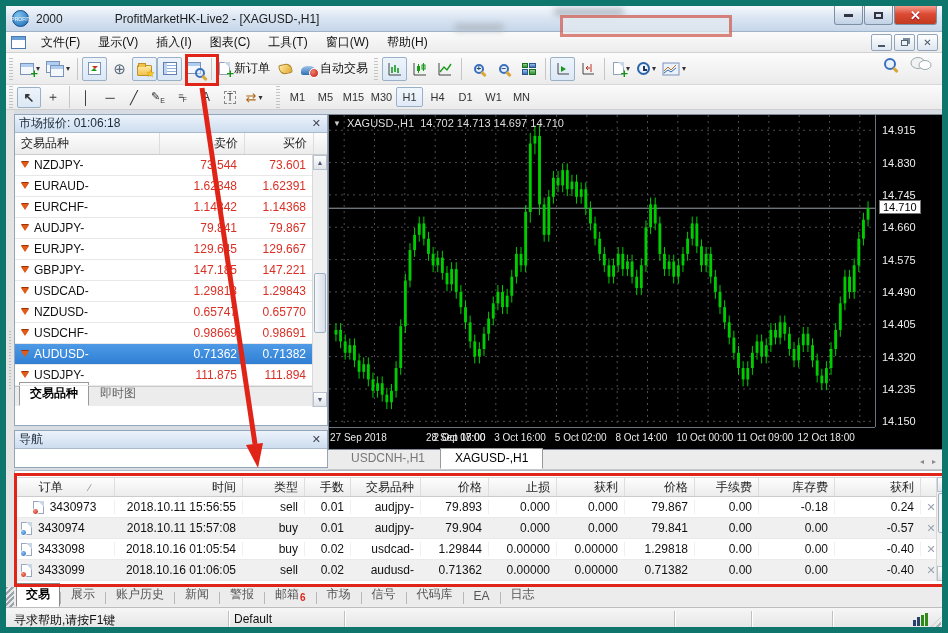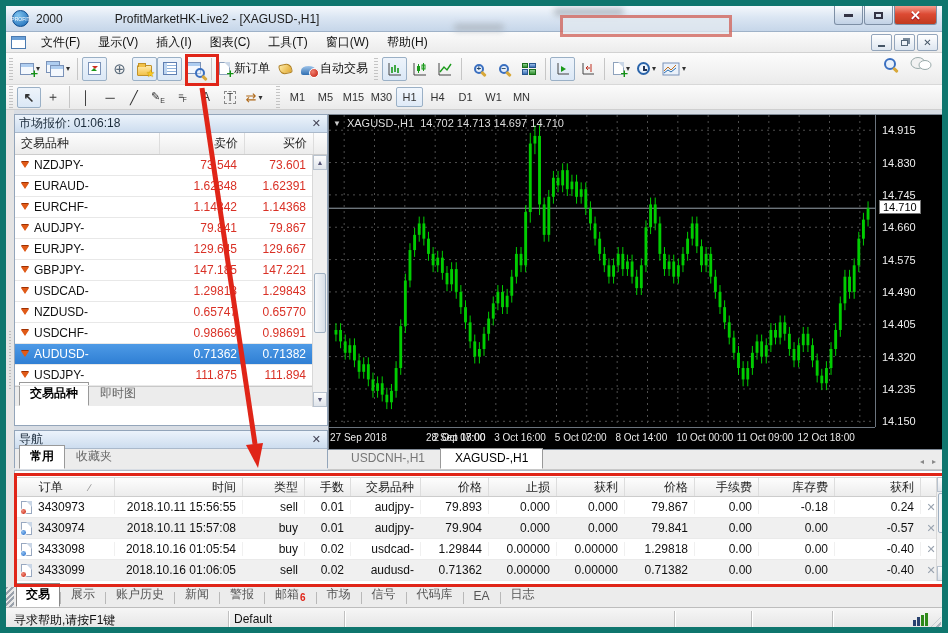--- a/index.html
+++ b/index.html
@@ -527,24 +527,20 @@
         <div class="ptab active">交易品种</div>
         <div class="ptab">即时图</div>
       </div>
   </div>
 
   <div class="panel" id="nav">
     <div class="pcaption">
       <span>导航</span>
       <span class="pclose">✕</span>
     </div>
-    <div class="tabsrow" id="nav-tabs" style="border-top:none;">
-        <div class="ptab active">常用</div>
-        <div class="ptab">收藏夹</div>
-      </div>
   </div>
 
   <div id="chart">
     <svg id="plot" width="546" height="312">
         <line x1="0" y1="15.219512195122299" x2="546" y2="15.219512195122299" stroke="#4e4e4e" stroke-dasharray="2,4" stroke-width="1"></line>
         <line x1="0" y1="47.56097560975608" x2="546" y2="47.56097560975608" stroke="#4e4e4e" stroke-dasharray="2,4" stroke-width="1"></line>
         <line x1="0" y1="79.90243902439055" x2="546" y2="79.90243902439055" stroke="#4e4e4e" stroke-dasharray="2,4" stroke-width="1"></line>
         <line x1="0" y1="112.24390243902431" x2="546" y2="112.24390243902431" stroke="#4e4e4e" stroke-dasharray="2,4" stroke-width="1"></line>
         <line x1="0" y1="144.5853658536588" x2="546" y2="144.5853658536588" stroke="#4e4e4e" stroke-dasharray="2,4" stroke-width="1"></line>
         <line x1="0" y1="176.92682926829255" x2="546" y2="176.92682926829255" stroke="#4e4e4e" stroke-dasharray="2,4" stroke-width="1"></line>
@@ -878,21 +874,21 @@
         </div>
         <div class="th" style="width: 76px;">
           <span>库存费</span>
         </div>
         <div class="th" style="width: 86px;">
           <span>获利</span>
         </div>
       </div>
     <div id="term-rows">
         <div class="tr">
-          <div class="td first" style="width: 100px;">
+          <div class="td first" style="width: 100px; justify-content: center;">
             <span class="docic">
               <span class="dot sell"></span>
             </span>
             <span>3430973</span>
           </div>
           <div class="td" style="width: 128px;">2018.10.11 15:56:55</div>
           <div class="td" style="width: 62px;">sell</div>
           <div class="td" style="width: 46px;">0.01</div>
           <div class="td" style="width: 70px;">audjpy-</div>
           <div class="td" style="width: 68px;">79.893</div>

